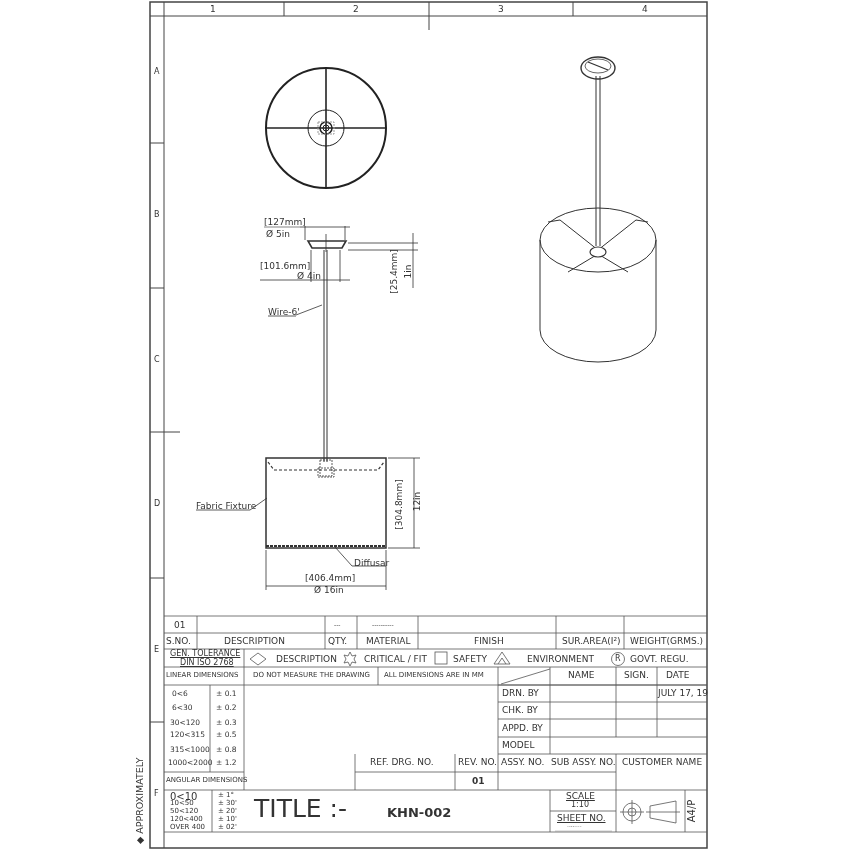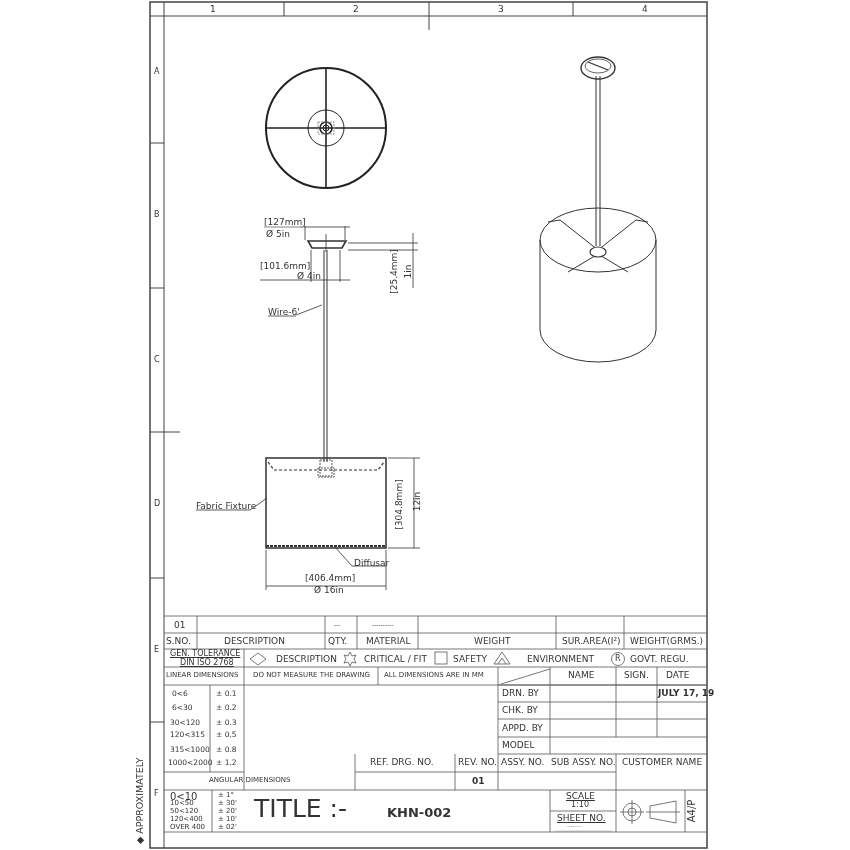--- a/index.html
+++ b/index.html
@@ -194,37 +194,37 @@
 <div class="t" style="left:305px;top:574px;">[406.4mm]</div>
 <div class="t" style="left:314px;top:586px;">Ø 16in</div>
 
 <div class="cell" style="left:174px;top:617px;height:16px;">01</div>
 <div class="cell" style="left:334px;top:617px;height:16px;font-size:6px;">---</div>
 <div class="cell" style="left:372px;top:617px;height:16px;font-size:6px;">----------</div>
 <div class="cell" style="left:166px;top:633px;height:16px;">S.NO.</div>
 <div class="cell" style="left:224px;top:633px;height:16px;">DESCRIPTION</div>
 <div class="cell" style="left:328px;top:633px;height:16px;">QTY.</div>
 <div class="cell" style="left:366px;top:633px;height:16px;">MATERIAL</div>
-<div class="cell" style="left:474px;top:633px;height:16px;">WEIGHT</div>
+<div class="cell" style="left:474px;top:633px;height:16px;">FINISH</div>
 <div class="cell" style="left:562px;top:633px;height:16px;">SUR.AREA(I²)</div>
 <div class="cell" style="left:630px;top:633px;height:16px;">WEIGHT(GRMS.)</div>
 
 <div class="t u" style="left:170px;top:650px;font-size:8px;">GEN. TOLERANCE</div>
 <div class="t u" style="left:180px;top:659px;font-size:8px;">DIN ISO 2768</div>
 <div class="t" style="left:276px;top:655px;">DESCRIPTION</div>
 <div class="t" style="left:364px;top:655px;">CRITICAL / FIT</div>
 <div class="t" style="left:453px;top:655px;">SAFETY</div>
 <div class="t" style="left:527px;top:655px;">ENVIRONMENT</div>
 <div class="t" style="left:615px;top:655px;font-size:8px;">R</div>
 <div class="t" style="left:630px;top:655px;text-align:right;">GOVT. REGU.</div>
 
 <div class="t" style="left:166px;top:672px;font-size:7px;">LINEAR DIMENSIONS</div>
 <div class="t" style="left:253px;top:672px;font-size:7px;">DO NOT MEASURE THE DRAWING</div>
 <div class="t" style="left:384px;top:672px;font-size:7px;">ALL DIMENSIONS ARE IN MM</div>
-<div class="t" style="left:166px;top:777px;font-size:7px;margin-left:43px;">ANGULAR DIMENSIONS</div>
+<div class="t" style="left:166px;top:777px;font-size:7px;">ANGULAR DIMENSIONS</div>
 
 <div class="t" style="left:172px;top:690px;font-size:7.5px;">0&lt;6</div>
 <div class="t" style="left:216px;top:690px;font-size:7.5px;">± 0.1</div>
 <div class="t" style="left:172px;top:704px;font-size:7.5px;">6&lt;30</div>
 <div class="t" style="left:216px;top:704px;font-size:7.5px;">± 0.2</div>
 <div class="t" style="left:170px;top:719px;font-size:7.5px;">30&lt;120</div>
 <div class="t" style="left:216px;top:719px;font-size:7.5px;">± 0.3</div>
 <div class="t" style="left:170px;top:731px;font-size:7.5px;">120&lt;315</div>
 <div class="t" style="left:216px;top:731px;font-size:7.5px;">± 0.5</div>
 <div class="t" style="left:170px;top:746px;font-size:7.5px;">315&lt;1000</div>
@@ -240,21 +240,21 @@
 <div class="t" style="left:218px;top:808px;font-size:7px;">± 20'</div>
 <div class="t" style="left:170px;top:816px;font-size:7px;">120&lt;400</div>
 <div class="t" style="left:218px;top:816px;font-size:7px;">± 10'</div>
 <div class="t" style="left:170px;top:824px;font-size:7px;">OVER 400</div>
 <div class="t" style="left:218px;top:824px;font-size:7px;">± 02'</div>
 
 <div class="t" style="left:568px;top:671px;">NAME</div>
 <div class="t" style="left:624px;top:671px;">SIGN.</div>
 <div class="t" style="left:666px;top:671px;">DATE</div>
 <div class="t" style="left:502px;top:689px;">DRN. BY</div>
-<div class="t" style="left:658px;top:689px;font-weight:bold;text-align:center;">JULY 17, 19</div>
+<div class="t" style="left:658px;top:689px;font-weight:normal;text-align:center;">JULY 17, 19</div>
 <div class="t" style="left:502px;top:706px;">CHK. BY</div>
 <div class="t" style="left:502px;top:724px;">APPD. BY</div>
 <div class="t" style="left:502px;top:741px;">MODEL</div>
 
 <div class="t" style="left:370px;top:758px;">REF. DRG. NO.</div>
 <div class="t" style="left:458px;top:758px;">REV. NO.</div>
 <div class="t" style="left:501px;top:758px;">ASSY. NO.</div>
 <div class="t" style="left:551px;top:758px;">SUB ASSY. NO.</div>
 <div class="t" style="left:622px;top:758px;">CUSTOMER NAME</div>
 <div class="t" style="left:472px;top:777px;font-weight:bold;">01</div>

